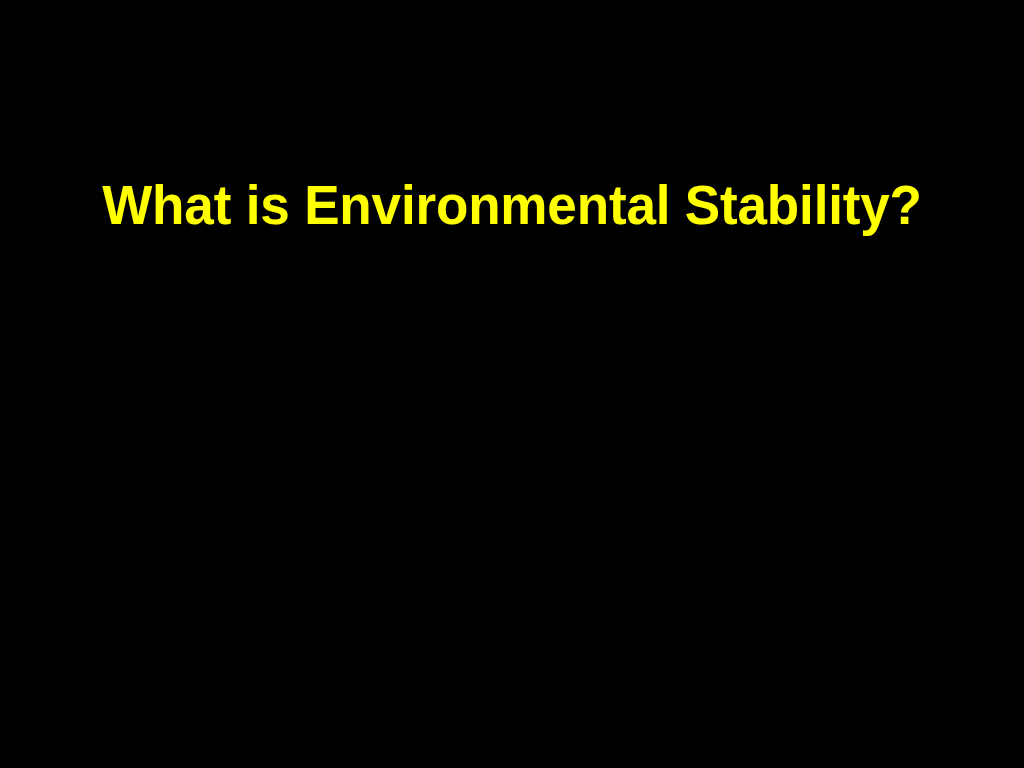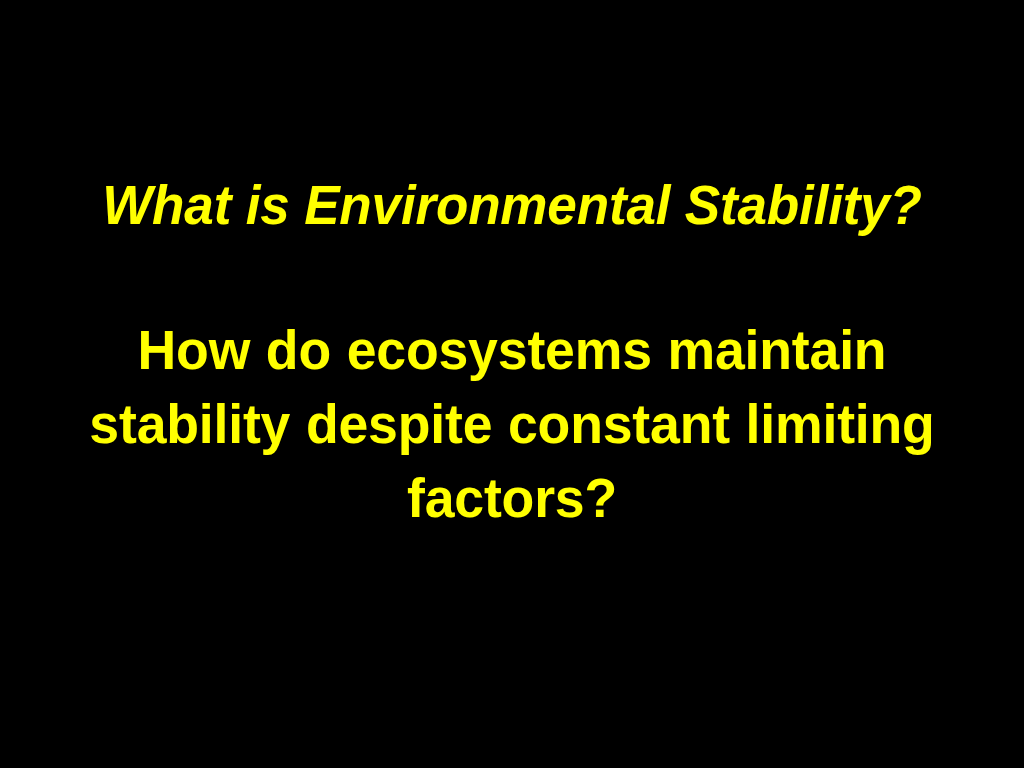--- a/index.html
+++ b/index.html
@@ -22,21 +22,20 @@
     background: #000000;
   }
 
   
   #title-block {
     position: absolute;
     left: 0;
     top: 169px;
     width: 1024px;
     text-align: center;
-    font-style: italic;
   }
 
   #slide-title {
     display: block;
     margin: 0;
     padding: 0;
     color: #FFFF00;
     font-family: "Liberation Sans", "DejaVu Sans", sans-serif;
     font-size: 55px;
     font-weight: bold;
@@ -73,17 +72,14 @@
 </style>
 </head>
 <body style="background: rgb(0, 0, 0);">
 
 <div id="slide" style="background: rgb(0, 0, 0);">
 
   <div id="title-block">
     <h1 id="slide-title" style="color: rgb(255, 255, 0);">What is Environmental Stability?</h1>
   </div>
 
-  <div id="body-block">
-    <p id="slide-question" style="color: rgb(255, 255, 0);">How do ecosystems maintain stability despite constant limiting factors?</p>
-  </div>
 
 </div>
 
 </body></html>

